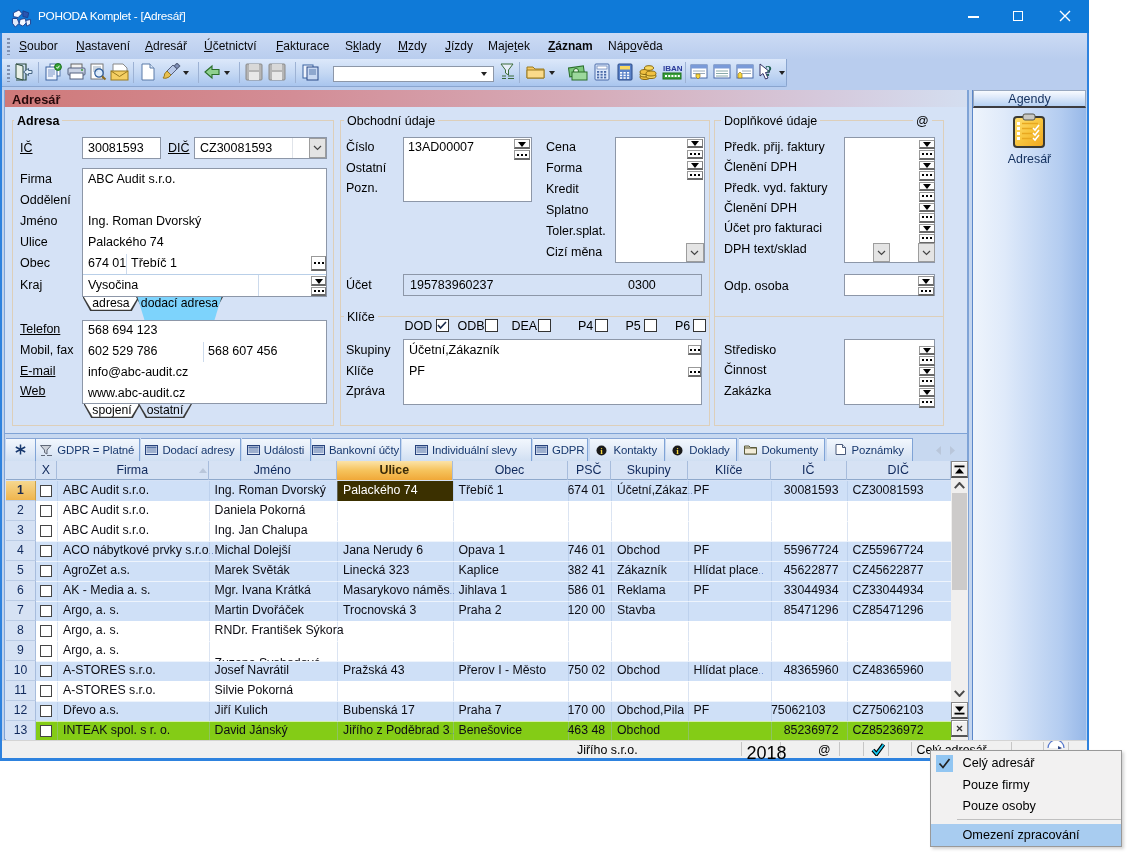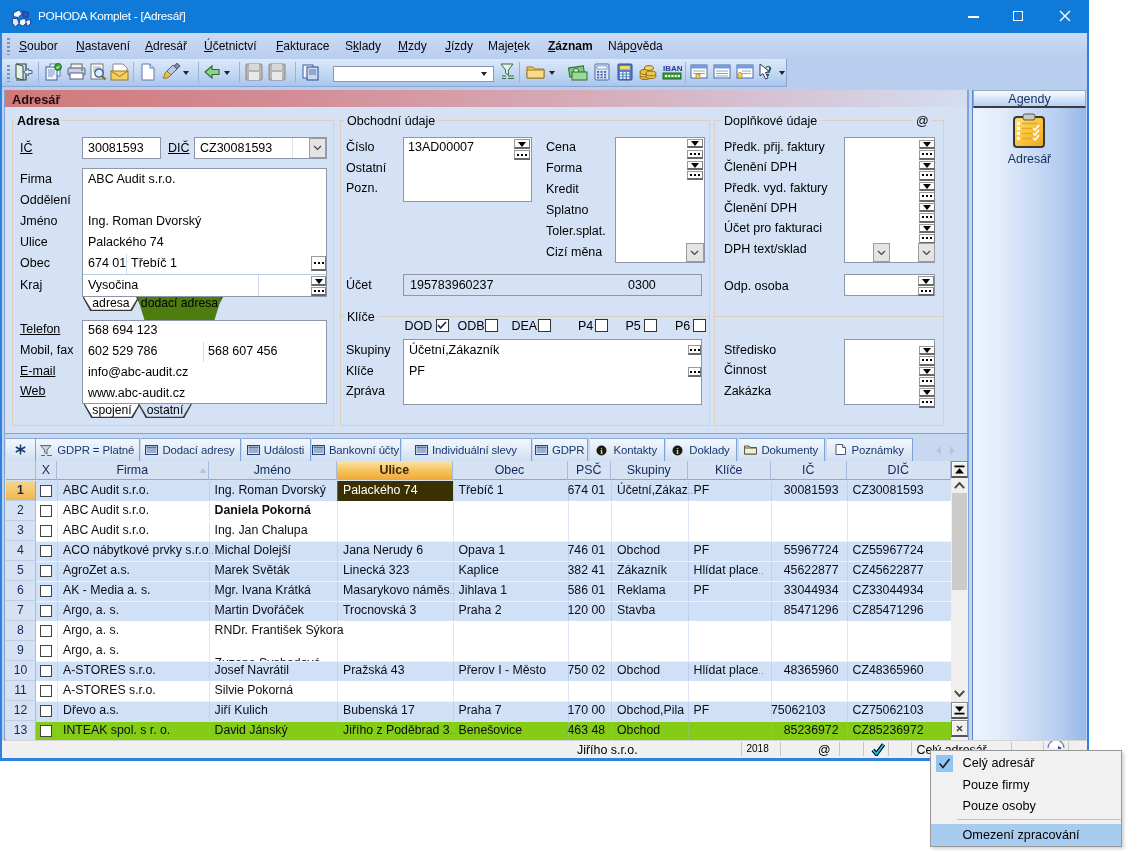--- a/index.html
+++ b/index.html
@@ -285,21 +285,21 @@
 <div class="txt" style="left:131px;top:256px">Třebíč 1</div>
 <div class="btn3 btnd" style="left:311px;top:256px;width:15px;height:15px"></div>
 <div class="hln" style="left:83px;top:274px;width:243px;background:#b9cfe8"></div>
 <div class="txt" style="left:88px;top:278px">Vysočina</div>
 <div class="vln" style="left:258px;top:275px;height:21px;background:#ccdaec"></div>
 <div class="btn3 btnv" style="left:311px;top:276px;width:15px;height:10px"></div>
 <div class="btn3 btnd" style="left:311px;top:287px;width:15px;height:9px"></div>
 <div class="ab" style="left:82.5px;top:297px;width:57px;height:14px;background:#3a3a3a;clip-path:polygon(0 0,100% 0,calc(100% - 7.700000000000001px) 100%,7.700000000000001px 100%)"></div>
 <div class="ab" style="left:83.9px;top:297px;width:54.2px;height:12.8px;background:#fff;clip-path:polygon(0 0,100% 0,calc(100% - 7.700000000000001px) 100%,7.700000000000001px 100%);font-size:12.2px;text-align:center;line-height:12px;color:#000">adresa</div>
 <div class="ab" style="left:136px;top:297px;width:87px;height:14px;background:#3a3a3a;clip-path:polygon(0 0,100% 0,calc(100% - 7.700000000000001px) 100%,7.700000000000001px 100%)"></div>
-<div class="ab" style="left:137.4px;top:297px;width:84.2px;height:25px;background:#4d7c0f;clip-path:polygon(0 0,100% 0,calc(100% - 7.700000000000001px) 100%,7.700000000000001px 100%);font-size:12.2px;text-align:center;line-height:12px;color:#000">dodací adresa</div>
+<div class="ab" style="left:137.4px;top:297px;width:84.2px;height:25px;background:#7dd3fc;clip-path:polygon(0 0,100% 0,calc(100% - 7.700000000000001px) 100%,7.700000000000001px 100%);font-size:12.2px;text-align:center;line-height:12px;color:#000">dodací adresa</div>
 <div class="inp" style="left:82px;top:320px;width:245px;height:84px"></div>
 <div class="txt" style="left:88px;top:323px">568 694 123</div>
 <div class="txt" style="left:88px;top:344px">602 529 786</div>
 <div class="vln" style="left:203px;top:342px;height:20px;background:#ccdaec"></div>
 <div class="txt" style="left:208px;top:344px">568 607 456</div>
 <div class="txt" style="left:88px;top:365px">info@abc-audit.cz</div>
 <div class="txt" style="left:88px;top:386px">www.abc-audit.cz</div>
 <div class="ab" style="left:83.5px;top:404px;width:57px;height:14px;background:#3a3a3a;clip-path:polygon(0 0,100% 0,calc(100% - 7.700000000000001px) 100%,7.700000000000001px 100%)"></div>
 <div class="ab" style="left:84.9px;top:404px;width:54.2px;height:12.8px;background:#fff;clip-path:polygon(0 0,100% 0,calc(100% - 7.700000000000001px) 100%,7.700000000000001px 100%);font-size:12.2px;text-align:center;line-height:12px;color:#000">spojení</div>
 <div class="ab" style="left:138px;top:404px;width:54px;height:14px;background:#3a3a3a;clip-path:polygon(0 0,100% 0,calc(100% - 7.700000000000001px) 100%,7.700000000000001px 100%)"></div>
@@ -475,21 +475,21 @@
     <div class="cell" style="left:561.5px;width:43.5px;text-align:right;padding-right:7px;padding-left:0">674 01</div>
     <div class="cell" style="left:605px;width:76.5px;"><span style="font-size:12px">Účetní,Zákaz</span><span class="dots">..</span></div>
     <div class="cell" style="left:681.5px;width:83.5px;">PF</div>
     <div class="cell" style="left:765px;width:75.5px;text-align:right;padding-right:8px;padding-left:0">30081593</div>
     <div class="cell" style="left:840.5px;width:104.5px;">CZ30081593</div>
   </div>
 <div class="row" style="left:6px;top:501px;background:#ffffff">
     <div class="rn">2</div>
     <div class="ab" style="left:33.5px;top:3.5px;width:12px;height:12px;background:#fff;border:1px solid #444"></div>
     <div class="cell" style="left:51px;width:151.5px;">ABC Audit s.r.o.</div>
-    <div class="cell" style="left:202.5px;width:128.5px;font-weight:bold;">Daniela Pokorná</div>
+    <div class="cell" style="left:202.5px;width:128.5px;">Daniela Pokorná</div>
     <div class="cell" style="left:331px;width:115.5px;"></div>
     <div class="cell" style="left:446.5px;width:115px;"></div>
     <div class="cell" style="left:561.5px;width:43.5px;text-align:right;padding-right:7px;padding-left:0"></div>
     <div class="cell" style="left:605px;width:76.5px;"></div>
     <div class="cell" style="left:681.5px;width:83.5px;"></div>
     <div class="cell" style="left:765px;width:75.5px;text-align:right;padding-right:8px;padding-left:0"></div>
     <div class="cell" style="left:840.5px;width:104.5px;"></div>
   </div>
 <div class="row" style="left:6px;top:521px;background:#ffffff">
     <div class="rn">3</div>
@@ -714,21 +714,21 @@
 <div class="vln" style="left:740.7px;top:742px;height:14px;background:#c6c6c6"></div>
 <div class="vln" style="left:779.8px;top:742px;height:14px;background:#c6c6c6"></div>
 <div class="vln" style="left:839.2px;top:742px;height:14px;background:#c6c6c6"></div>
 <div class="vln" style="left:863px;top:742px;height:14px;background:#c6c6c6"></div>
 <div class="vln" style="left:888px;top:742px;height:14px;background:#c6c6c6"></div>
 <div class="vln" style="left:911px;top:742px;height:14px;background:#c6c6c6"></div>
 <div class="vln" style="left:1011.3px;top:742px;height:14px;background:#c6c6c6"></div>
 <div class="vln" style="left:1043.2px;top:742px;height:14px;background:#c6c6c6"></div>
 <div class="vln" style="left:1067.6px;top:742px;height:14px;background:#c6c6c6"></div>
 <div class="ab" style="left:577px;top:743px;font-size:12.4px;color:#000">Jiřího s.r.o.</div>
-<div class="ab" style="left:746.5px;top:743px;font-size:10px;color:#000">2018</div>
+<div class="ab" style="left:746.5px;top:743px;font-size:18px;color:#000">2018</div>
 <div class="ab" style="left:818px;top:743px;font-size:12.4px;color:#000">@</div>
 <div class="ab" style="left:916.5px;top:743px;font-size:12.4px;color:#000">Celý adresář</div>
 <svg class="ab" style="left:871px;top:743px" width="14" height="13" viewBox="0 0 14 13">
     <path d="M2 7 L5.5 11 L12.5 1.5" fill="none" stroke="#000" stroke-width="4"></path>
     <path d="M2 7 L5.5 11 L12.5 1.5" fill="none" stroke="#18c8f0" stroke-width="1.8"></path>
   </svg>
 <svg class="ab" style="left:1047px;top:741px" width="18" height="8" viewBox="0 0 18 8">
     <path d="M1 7 A 8 8 0 0 1 17 7" fill="#fff" stroke="#5577cc" stroke-width="1.2"></path>
     <path d="M11 5 l4 2 -4 2z" fill="#334a88"></path>
   </svg>

